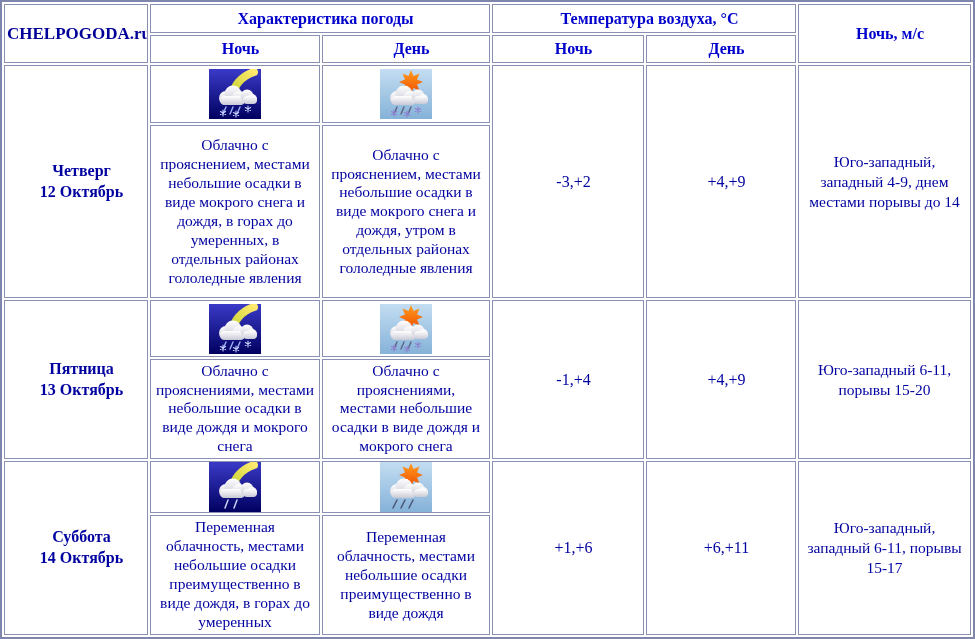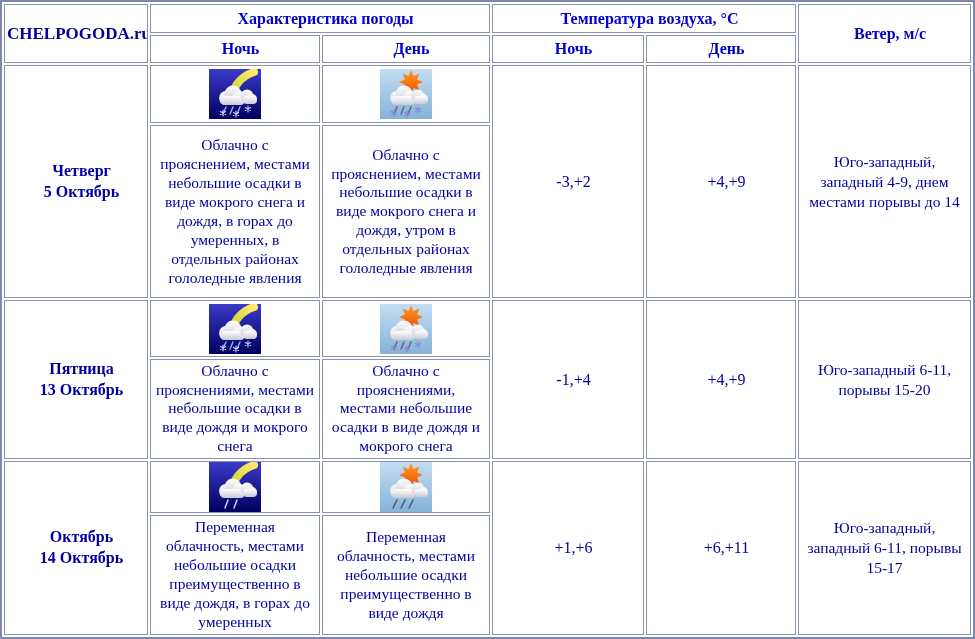--- a/index.html
+++ b/index.html
@@ -132,33 +132,33 @@
     <col style="width:152px">
       <col style="width:150px">
       <col style="width:173px">
   </colgroup>
 
   <tbody>
       <tr class="hr1">
     <td class="brand" rowspan="2">CHELPOGODA.ru</td>
     <td class="hdr" colspan="2">Характеристика погоды</td>
     <td class="hdr" colspan="2">Температура воздуха, °С</td>
-    <td class="hdr" rowspan="2">Ветер, м/с</td>
+    <td class="hdr" rowspan="2">Ночь, м/с</td>
   </tr>
   <tr class="hr2">
     <td class="hdr">Ночь</td>
     <td class="hdr">День</td>
     <td class="hdr">Ночь</td>
     <td class="hdr">День</td>
   </tr>
 
   <tr class="ri1">
     <td class="dayname" rowspan="2">
       <div>Четверг</div>
-      <div>5 Октябрь</div>
+      <div>12 Октябрь</div>
     </td>
     <td class="icon-cell">
       <svg class="wicon">
             <use href="#sym-night-sleet"></use>
           </svg>
     </td>
     <td class="icon-cell">
       <svg class="wicon">
             <use href="#sym-day-sleet"></use>
           </svg>
@@ -191,21 +191,21 @@
     <td class="temp" rowspan="2">+4,+9</td>
     <td class="wind" rowspan="2">Юго-западный 6-11, порывы 15-20</td>
   </tr>
   <tr class="rd2">
     <td class="desc">Облачно с прояснениями, местами небольшие осадки в виде дождя и мокрого снега</td>
     <td class="desc">Облачно с прояснениями, местами небольшие осадки в виде дождя и мокрого снега</td>
   </tr>
 
   <tr class="ri3">
     <td class="dayname" rowspan="2">
-      <div>Октябрь</div>
+      <div>Суббота</div>
       <div>14 Октябрь</div>
     </td>
     <td class="icon-cell">
       <svg class="wicon">
             <use href="#sym-night-rain"></use>
           </svg>
     </td>
     <td class="icon-cell">
       <svg class="wicon">
             <use href="#sym-day-rain"></use>

